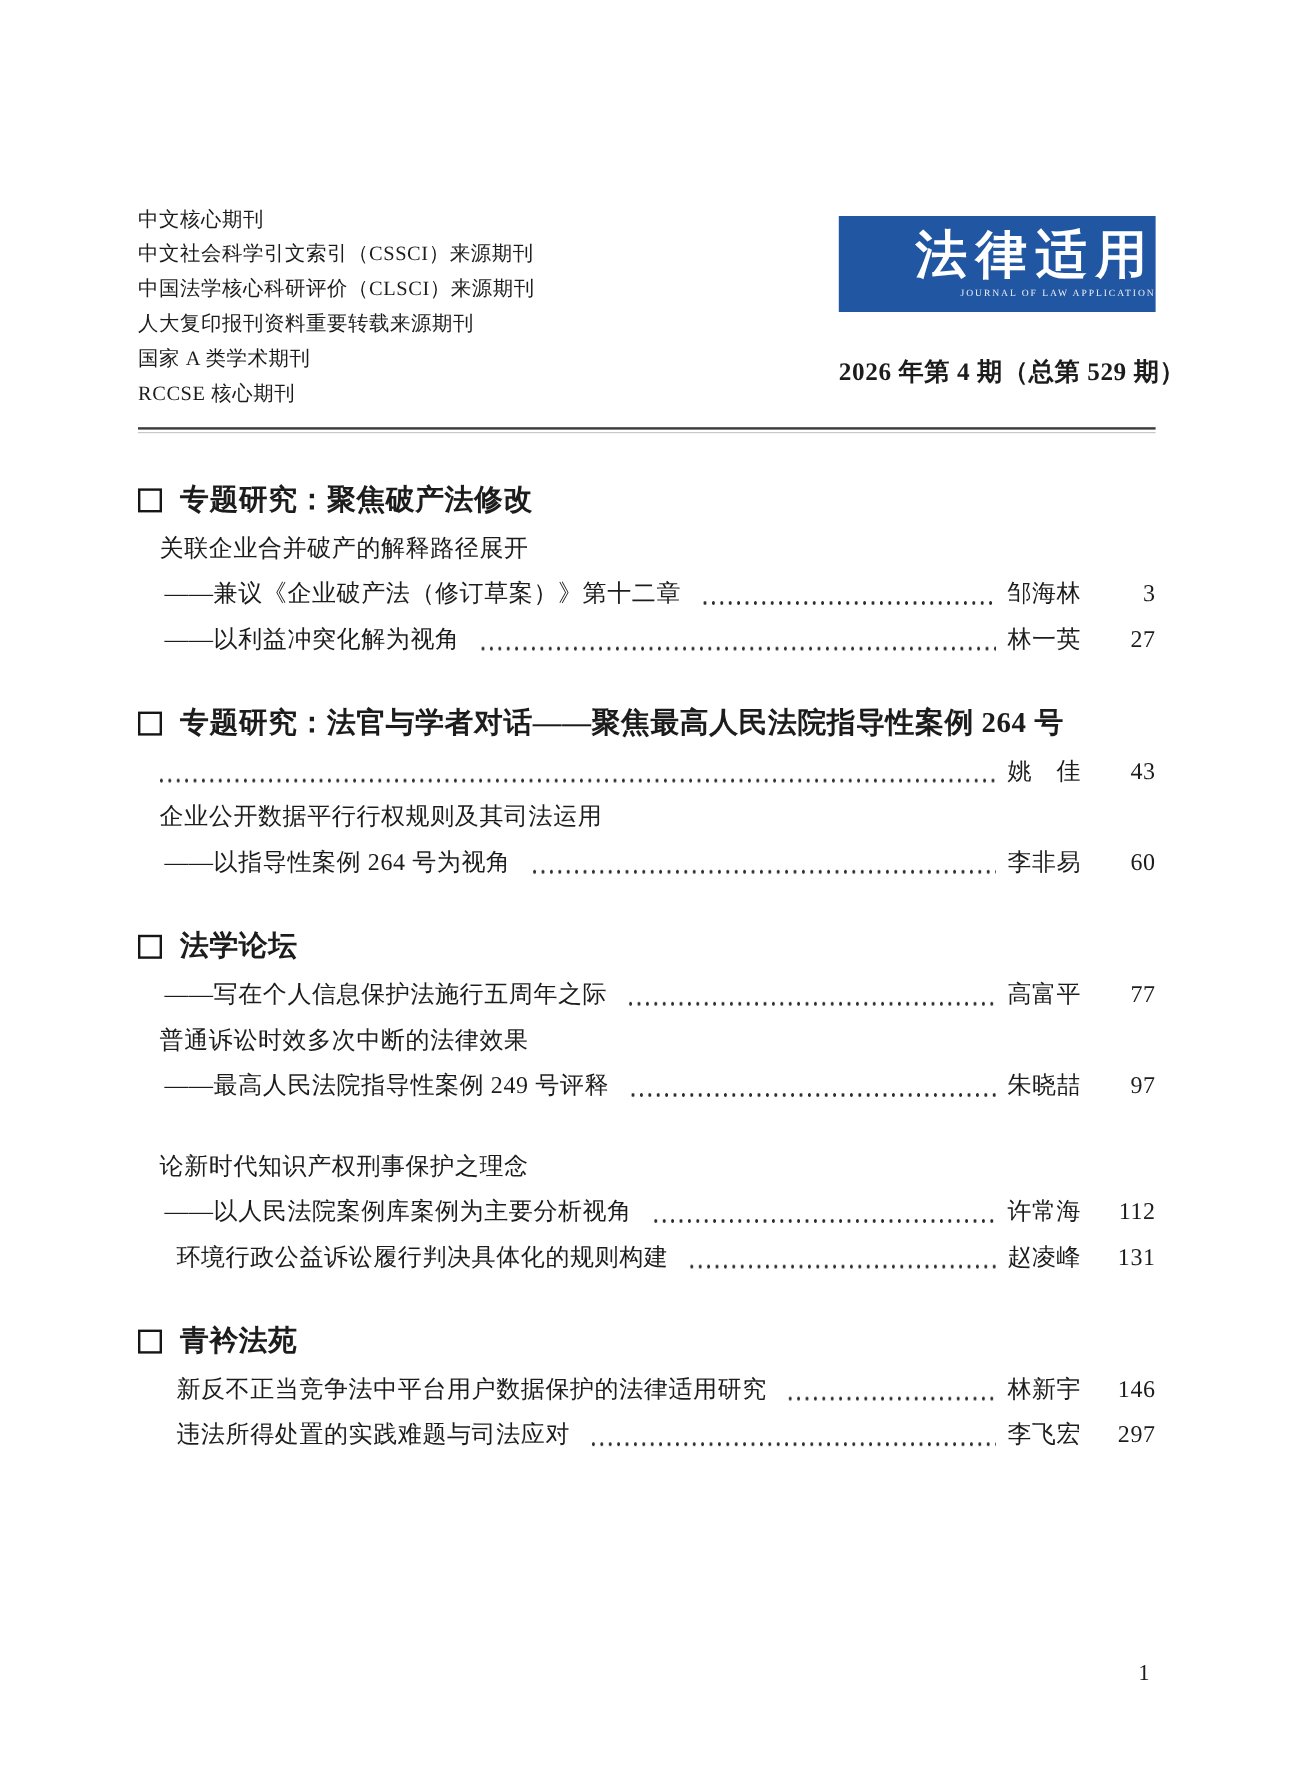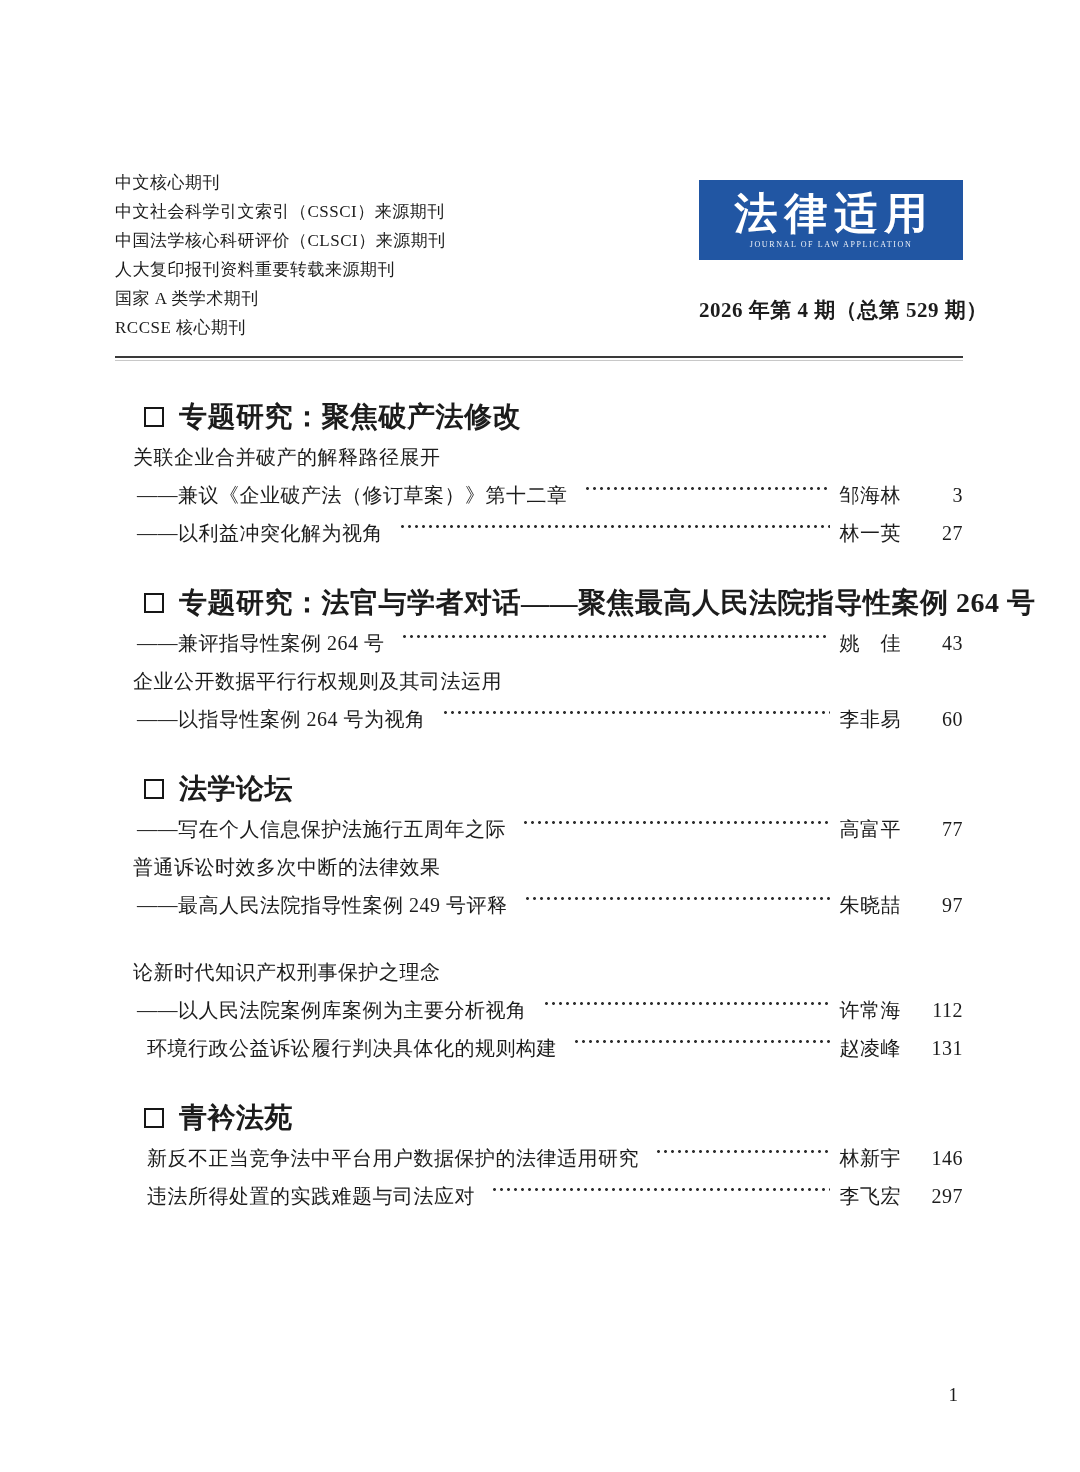--- a/index.html
+++ b/index.html
@@ -12,35 +12,35 @@
   }
   .page { position:relative; width:1080px; height:1472px; background:#fff; }
   .content { position:absolute; left:115px; top:0; width:848px; }
 
   
   .header { display:flex; justify-content:space-between; padding-top:168px; }
   .accolades { font-size:17px; line-height:29px; letter-spacing:0.5px; white-space:nowrap; }
   .right-col { width:264px; margin-top:12px; flex:none; }
   .brand-box {
     height:80px; background:#2156a3; color:#fff;
-    display:flex; flex-direction:column; align-items:center; justify-content:center;
+    display:flex; flex-direction:column; align-items:flex-end; justify-content:center;
   }
   .brand-title { font-size:43px; font-weight:bold; letter-spacing:7px; line-height:1; text-indent:7px; }
   .brand-sub { font-size:8px; letter-spacing:1.6px; margin-top:5px; opacity:0.92; }
   .issue-line { margin-top:36px; font-size:21px; font-weight:600; text-align:center; white-space:nowrap; letter-spacing:0.5px; }
 
   .rule { margin-top:14px; height:2px; border-top:2px solid #3a3a3a; border-bottom:1px solid #c8c8c8; }
 
   
   .section { margin-top:40px; }
-  .section-header { display:flex; align-items:center; font-size:28px; font-weight:bold; line-height:32px; letter-spacing:0.5px; white-space:nowrap;margin-left:29px; }
+  .section-header { display:flex; align-items:center; font-size:24px; font-weight:bold; line-height:32px; letter-spacing:0.5px; white-space:nowrap; }
   .sq { width:16px; height:16px; border:2px solid #161616; margin-right:15px; flex:none; background:#fff; }
 
   .article-title { font-size:20px; line-height:27px; margin-top:11px; letter-spacing:0.5px;margin-left:18px; }
-  .entry-line { display:flex; align-items:flex-start; font-size:20px; line-height:27px; margin-top:11px; letter-spacing:0.5px; }
+  .entry-line { display:flex; align-items:flex-end; font-size:20px; line-height:27px; margin-top:11px; letter-spacing:0.5px; }
   .sub-text { padding-left:22px; white-space:nowrap; flex:none; }
   .main-text { white-space:nowrap; flex:none;margin-left:32px; }
   .leader {
     flex:1; height:13px; min-width:30px;
     margin:0 10px 0 16px;
     background-image:radial-gradient(circle, #2e2e2e 1.25px, rgba(0,0,0,0) 1.6px);
     background-size:7px 13px;
     background-repeat:repeat-x;
     background-position:0 center;
   }
@@ -94,21 +94,20 @@
         <span class="pageno">27</span>
       </div>
     </div>
 
     <div class="section">
       <div class="section-header">
         <span class="sq"></span>
         <span>专题研究：法官与学者对话——聚焦最高人民法院指导性案例 264 号</span>
       </div>
       <div class="entry-line">
-        <span class="sub-text">——兼评指导性案例 264 号</span>
         <span class="leader"></span>
         <span class="author">姚　佳</span>
         <span class="pageno">43</span>
       </div>
       <div class="article-title">企业公开数据平行行权规则及其司法运用</div>
       <div class="entry-line">
         <span class="sub-text">——以指导性案例 264 号为视角</span>
         <span class="leader"></span>
         <span class="author">李非易</span>
         <span class="pageno">60</span>

